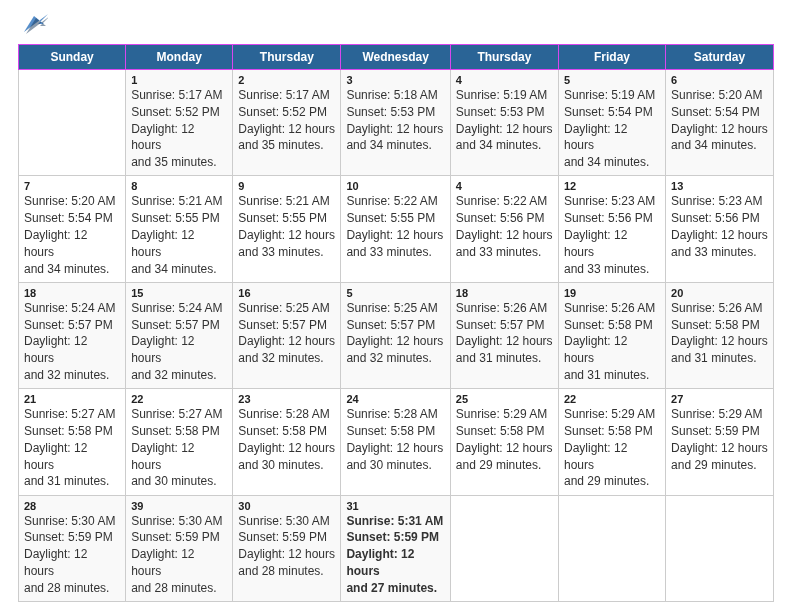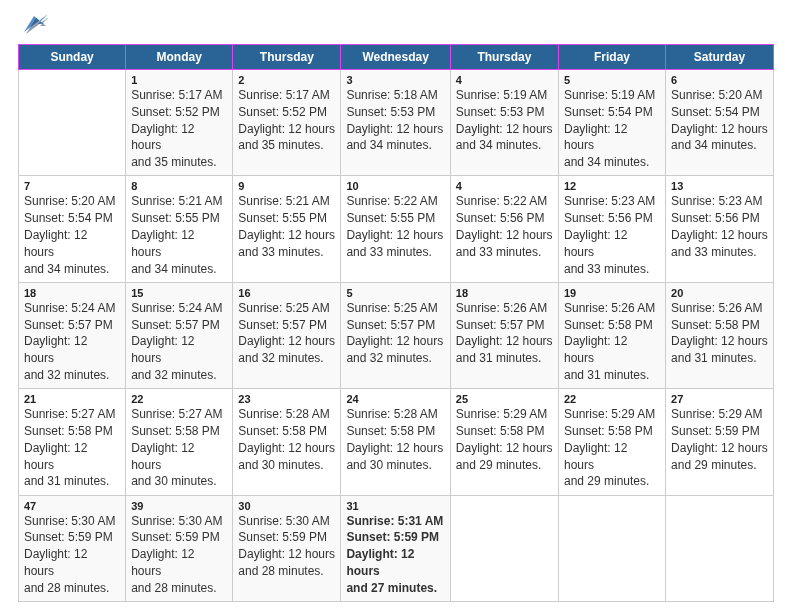--- a/index.html
+++ b/index.html
@@ -312,21 +312,21 @@
           <td>
             <span class="day-num">27</span>
             <div class="day-info" style="white-space: pre-line;">Sunrise: 5:29 AM
 Sunset: 5:59 PM
 Daylight: 12 hours
 and 29 minutes.</div>
           </td>
         </tr>
         <tr>
           <td>
-            <span class="day-num">47</span>
+            <span class="day-num">28</span>
             <div class="day-info" style="white-space: pre-line;">Sunrise: 5:30 AM
 Sunset: 5:59 PM
 Daylight: 12 hours
 and 28 minutes.</div>
           </td>
           <td>
             <span class="day-num">39</span>
             <div class="day-info" style="white-space: pre-line;">Sunrise: 5:30 AM
 Sunset: 5:59 PM
 Daylight: 12 hours

